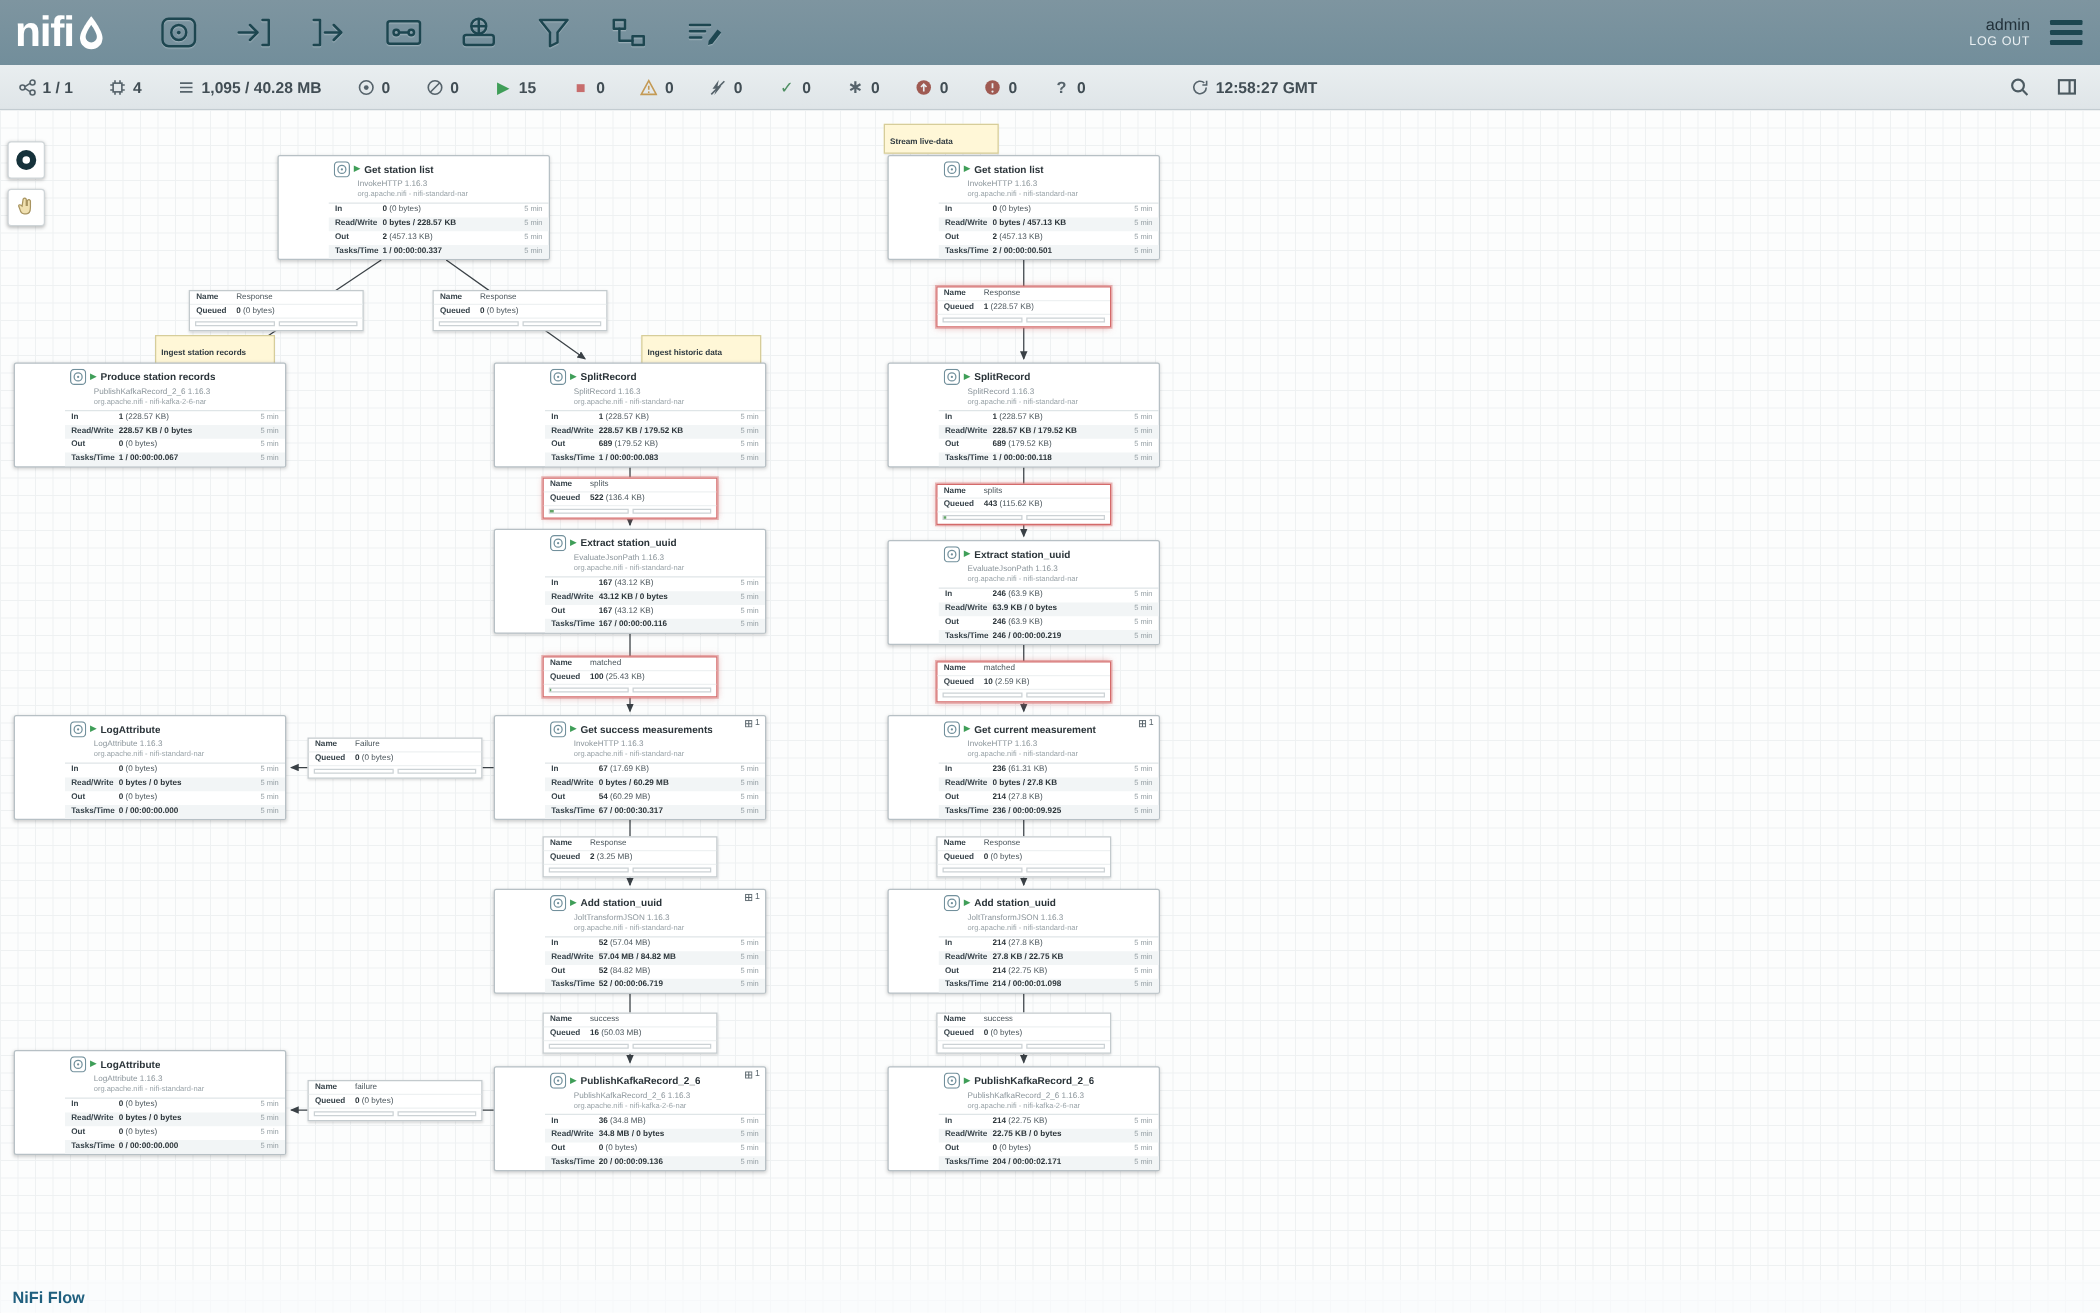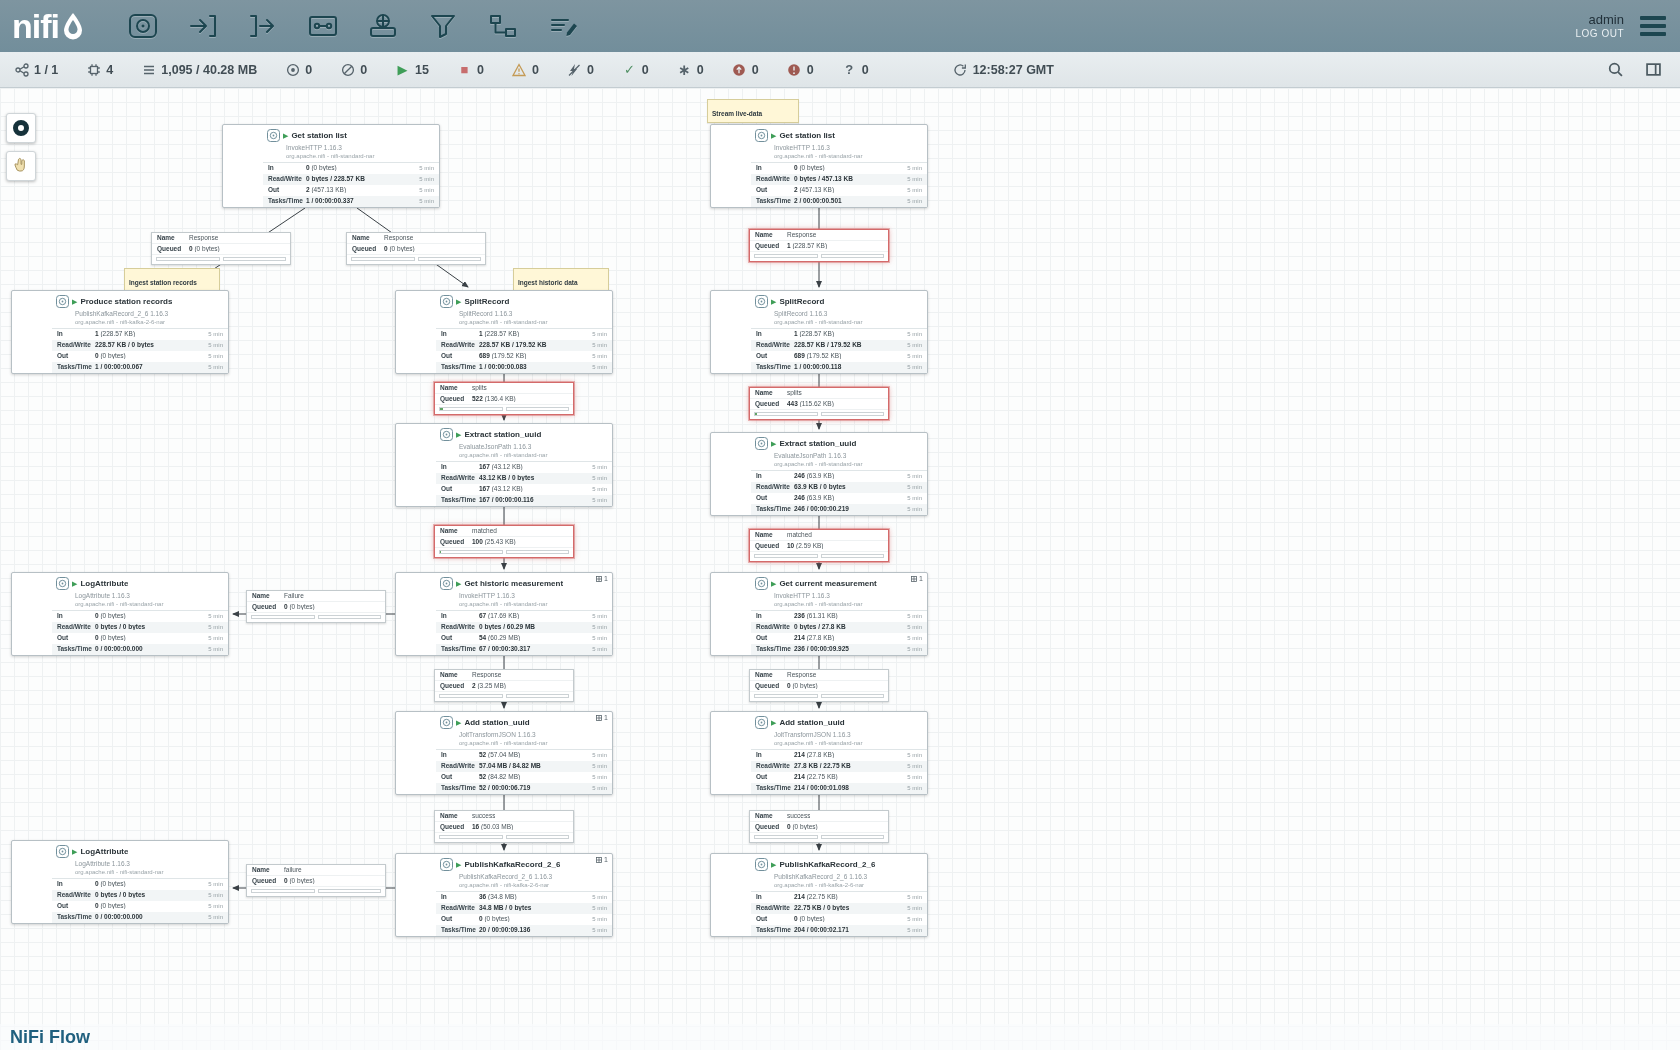--- a/index.html
+++ b/index.html
@@ -84,21 +84,21 @@
   .stat-value b { color:#2b3439; }
   .stat-window { font-size:6px; color:#97a1a6; flex:none; }
 
   .palette-btn { position:absolute; z-index:5; width:30px; height:30px; background:#fff;
     border:1px solid #cfd5d8; border-radius:3px; box-shadow:0 1px 3px rgba(0,0,0,.25);
     display:flex; align-items:center; justify-content:center; cursor:pointer; }
   .dot-ring { width:16px; height:16px; border:5px solid #16323b; border-radius:50%; }
 
   .breadcrumb-bar { position:absolute; left:0; right:0; bottom:0; height:26px; z-index:6;
     background:rgba(250,251,252,.72); display:flex; align-items:center; padding:0 10px; }
-  .breadcrumb { font-size:18px; font-weight:bold; color:#20607f; cursor:pointer; }
+  .breadcrumb { font-size:13px; font-weight:bold; color:#20607f; cursor:pointer; }
 </style>
 </head>
 <body>
 
 <header class="app-header">
   <div class="logo">
     <span class="logo-text">nifi</span>
     <svg width="24" height="28" viewBox="0 0 24 28">
       <path d="M12 1 C12 1 3 12 3 18.5 A9 9 0 0 0 21 18.5 C21 12 12 1 12 1 Z" fill="#ffffff"></path>
       <path d="M12 8 C12 8 7.5 14 7.5 17.5 A4.5 4.5 0 0 0 16.5 17.5 C16.5 14 12 8 12 8 Z" fill="#728e9b"></path>
@@ -727,21 +727,21 @@
       </svg>
       <span class="badge-count">1</span>
     </div>
     <div class="proc-header">
       <svg width="13" height="13" viewBox="0 0 13 13">
         <rect x="0.5" y="0.5" width="12" height="12" rx="3" fill="#fff" stroke="#72909c"></rect>
         <circle cx="6.5" cy="6.5" r="3.2" fill="none" stroke="#72909c"></circle>
         <circle cx="6.5" cy="6.5" r="0.9" fill="#72909c"></circle>
       </svg>
       <span class="run-icon">▶</span>
-      <span class="proc-name">Get historic measurement</span>
+      <span class="proc-name">Get success measurements</span>
     </div>
     <div class="proc-type">InvokeHTTP 1.16.3</div>
     <div class="proc-bundle">org.apache.nifi - nifi-standard-nar</div>
     <div class="proc-stats">
       <div class="stat-row">
             <span class="stat-label">In</span>
             <span class="stat-value"><b>67</b> (17.69 KB)</span>
             <span class="stat-window">5 min</span>
           </div>
       <div class="stat-row">

